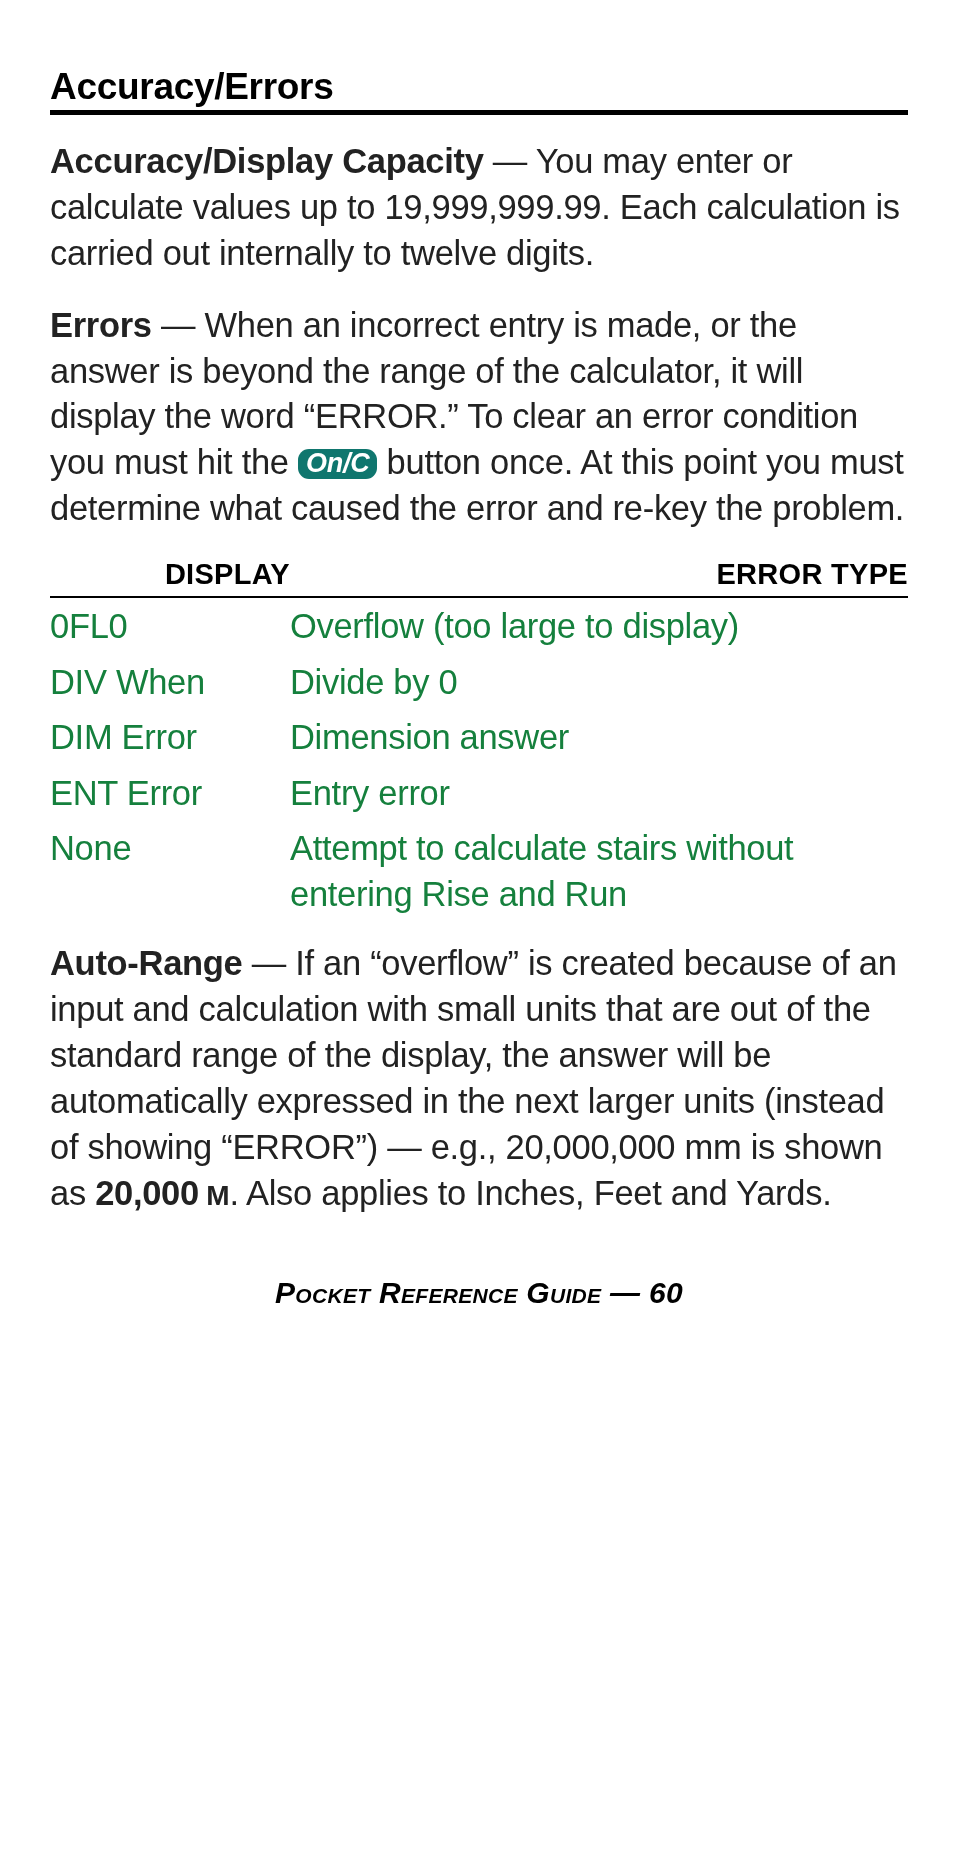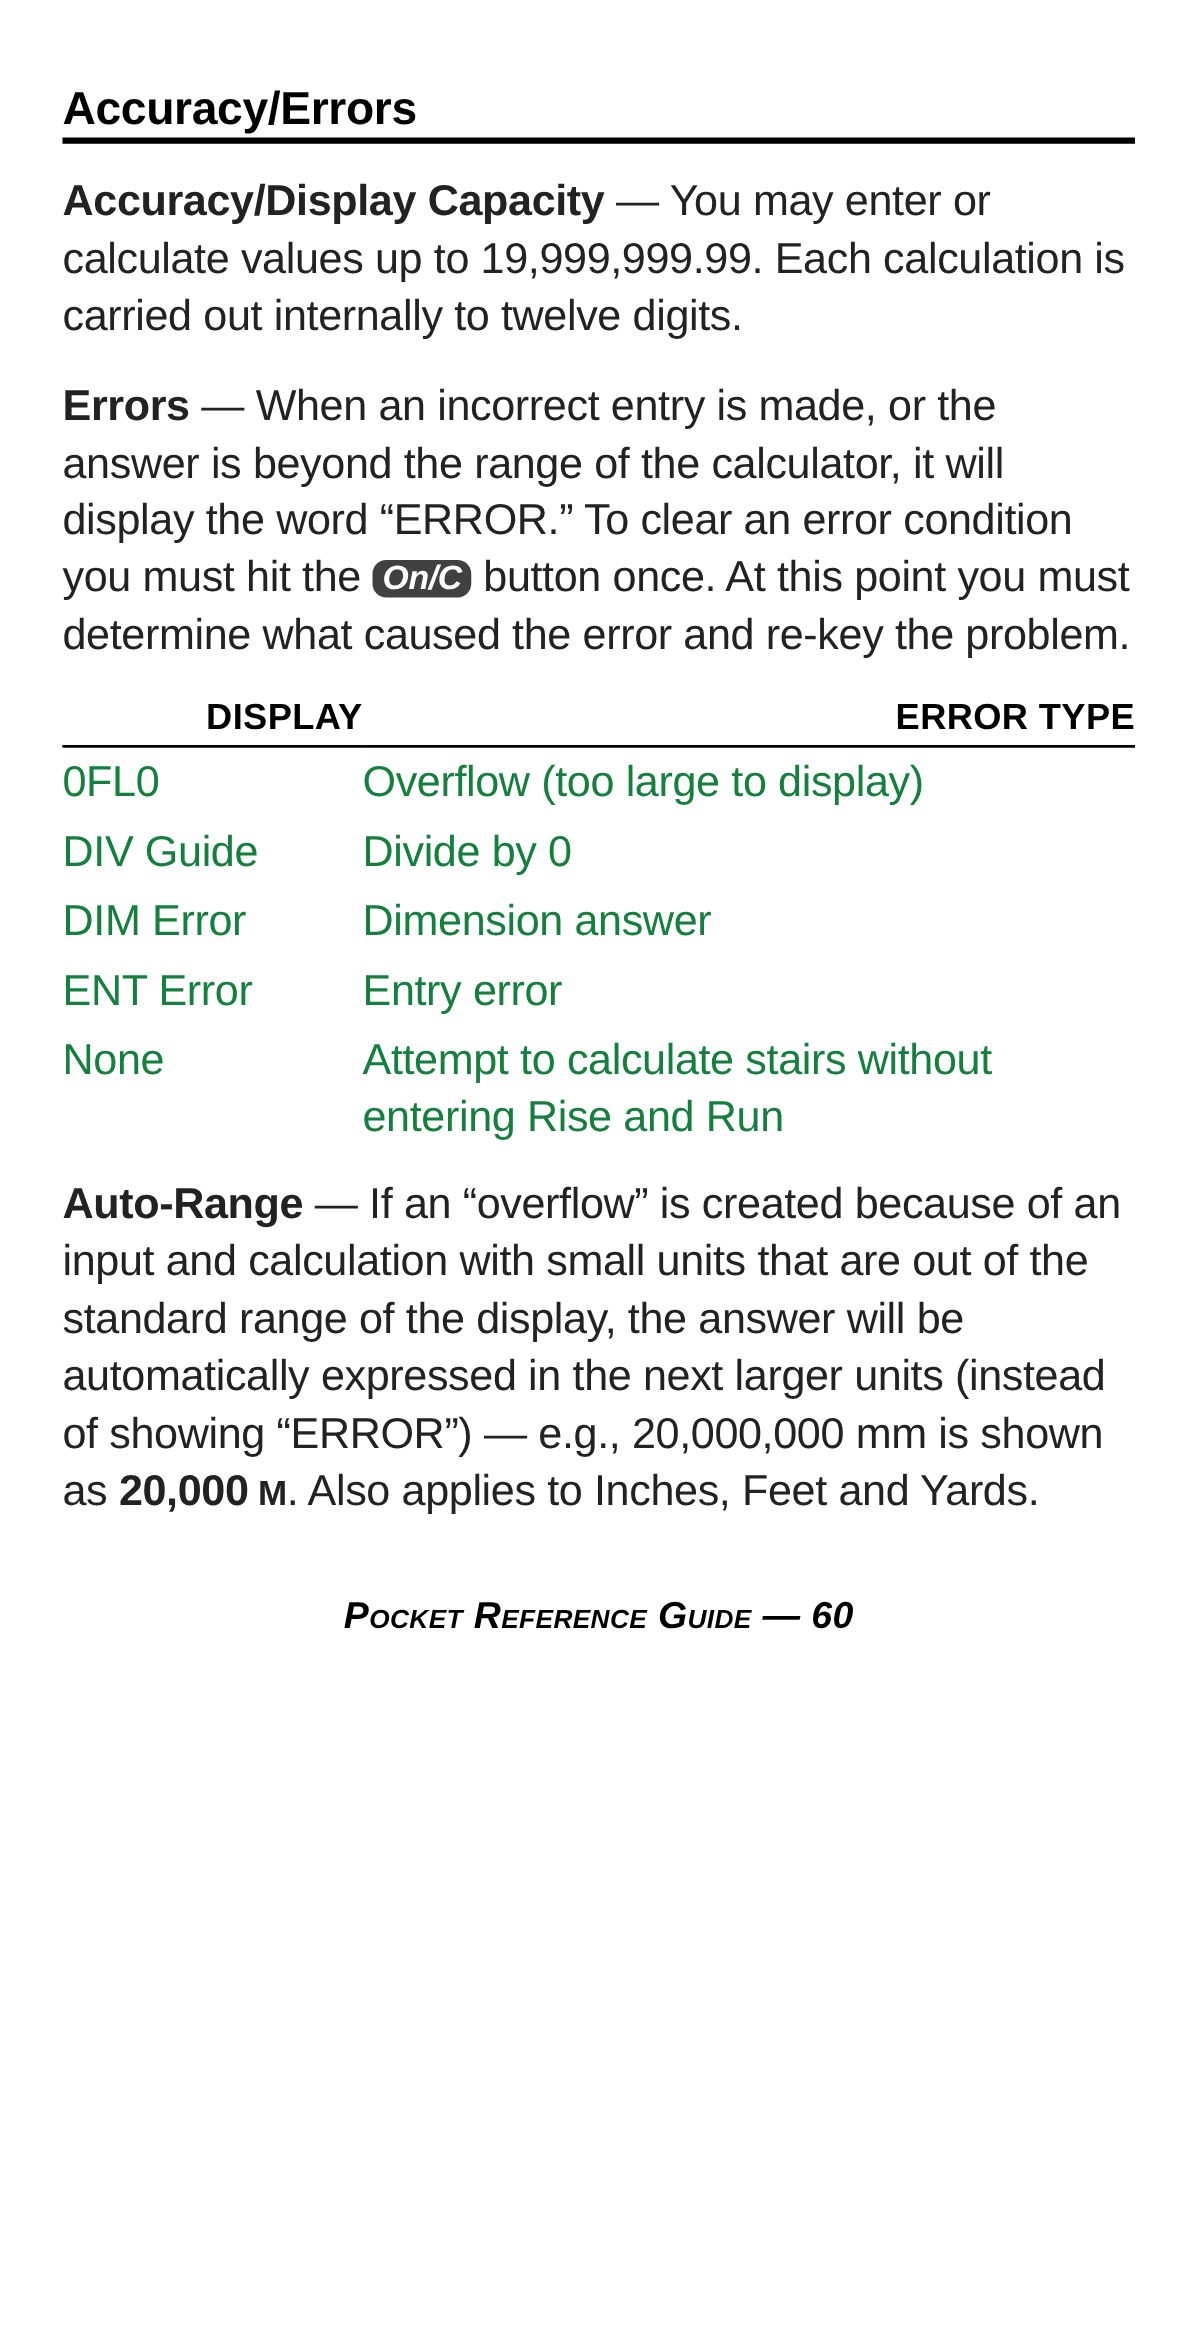--- a/index.html
+++ b/index.html
@@ -43,21 +43,21 @@
     }
     .tbl thead tr { border-bottom: 2.5px solid #000; }
     .tbl th, .tbl td { vertical-align: top; padding: 0; }
     .tbl th:first-child, .tbl td:first-child { width: 240px; }
     .tbl th { padding-bottom: 5px; }
     .tbl td { font-size: 34.5px; line-height: 1.32; color: #15803d; padding-top: 6px; padding-bottom: 4px; letter-spacing:-0.3px;}
     .after-table { margin-top: 20px; margin-bottom: 4px;}
     .smallcaps-m { font-size: 28px; font-weight: bold; }
     .key-pill {
       display: inline-block;
-      background: #404040;
+      background: #0f766e;
       color: #fff;
       font-style: italic;
       font-weight: bold;
       font-size: 27px;
       border-radius: 11px;
       padding: 1px 8px 2px 8px;
       vertical-align: 2px;
       line-height: 1;
       font-family: Arial, Helvetica, sans-serif;
     }
@@ -94,21 +94,21 @@
         <th>DISPLAY</th>
         <th>ERROR TYPE</th>
       </tr>
     </thead>
     <tbody>
       <tr>
         <td>0FL0</td>
         <td>Overflow (too large to display)</td>
       </tr>
       <tr>
-        <td>DIV Guide</td>
+        <td>DIV When</td>
         <td>Divide by 0</td>
       </tr>
       <tr>
         <td>DIM Error</td>
         <td>Dimension answer</td>
       </tr>
       <tr>
         <td>ENT Error</td>
         <td>Entry error</td>
       </tr>

